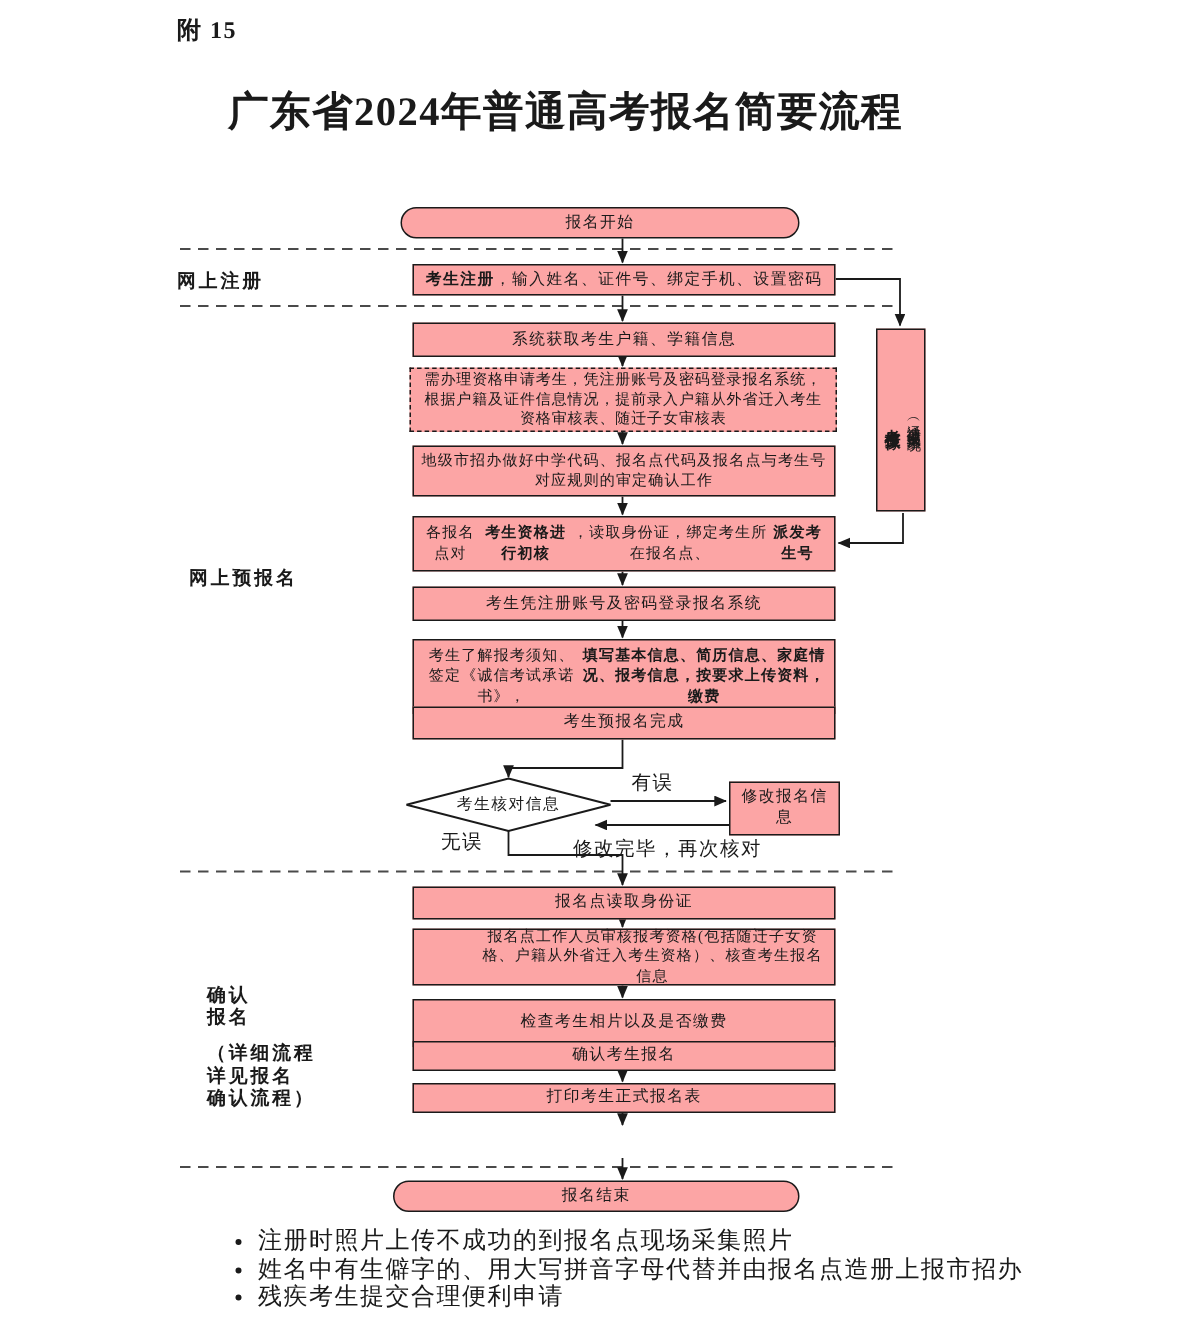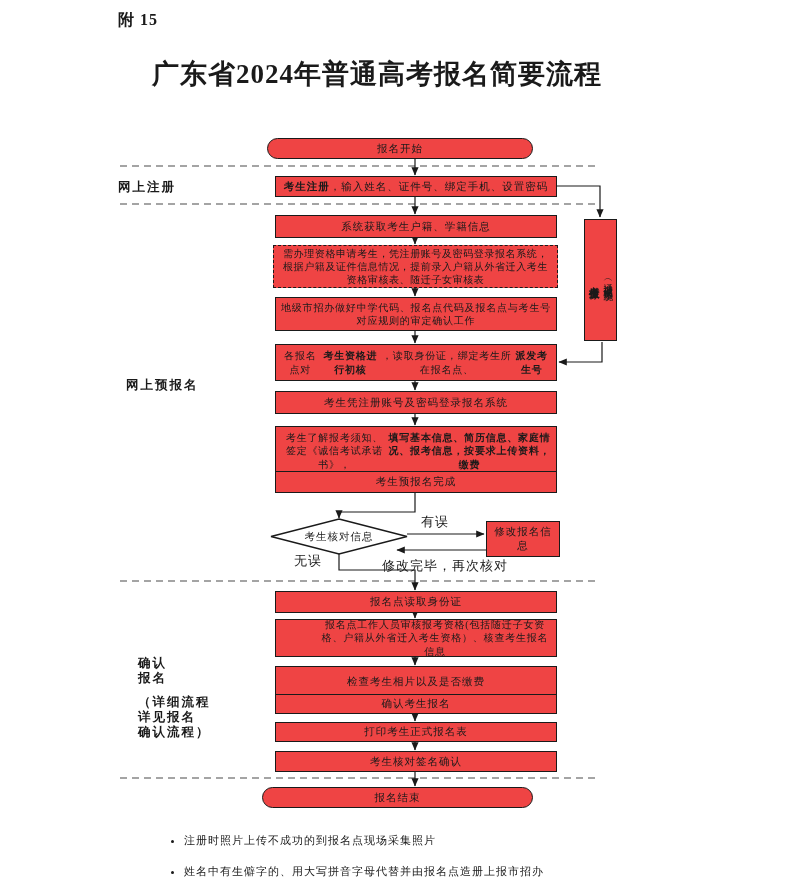--- a/index.html
+++ b/index.html
@@ -1,21 +1,21 @@
 <!DOCTYPE html>
 <html><head>
 <meta charset="utf-8">
 <style>
   html,body{margin:0;padding:0;background:#fff;}
   body{font-family:"Liberation Serif","DejaVu Serif",serif;color:#1a1a1a;}
   #page{position:relative;width:794px;height:889px;background:#fff;overflow:hidden;}
   #attach{position:absolute;left:118px;top:10px;font-size:16px;font-weight:bold;letter-spacing:1px;}
   #title{position:absolute;left:132px;top:56px;width:490px;text-align:center;font-size:27px;font-weight:bold;letter-spacing:1px;}
   svg.layer{position:absolute;left:0;top:0;z-index:1;}
-  .node{position:absolute;z-index:2;box-sizing:border-box;background:#ef4444;border:1.4px solid #1a1a1a;
+  .node{position:absolute;z-index:2;box-sizing:border-box;background:#fca5a5;border:1.4px solid #1a1a1a;
         display:flex;align-items:center;justify-content:center;text-align:center;
         font-size:10.5px;line-height:1.32;letter-spacing:1px;padding:1px 5px;}
   .terminator{border-radius:11px;}
   .dashedbox{border-style:dashed;}
   .plain{border:none;background:transparent;padding:0;z-index:3;}
   
   #n-start{left:267px;top:138px;width:266px;height:21px;}
   #n-register{left:275px;top:176px;width:282px;height:21px;}
   #n-sysinfo{left:275px;top:215px;width:282px;height:23px;}
   #n-qualify{left:273px;top:245px;width:285px;height:43px;font-size:10px;letter-spacing:.6px;}
@@ -40,21 +40,21 @@
   .seclabel{position:absolute;z-index:2;font-weight:bold;font-size:12.5px;letter-spacing:2px;text-align:left;}
   #sec-register{left:118px;top:179px;width:112px;}
   #sec-prereg{left:126px;top:377px;width:128px;}
   #sec-confirm{left:138px;top:656px;width:116px;line-height:15px;}
   #sec-confirm .gap{height:9px;}
   .edgelabel{position:absolute;z-index:3;font-size:13px;letter-spacing:1px;text-align:center;}
   #lbl-haserror{left:405px;top:513px;width:60px;}
   #lbl-noerror{left:285px;top:552px;width:46px;}
   #lbl-modifydone{left:375px;top:557px;width:140px;}
   #footnotes{position:absolute;left:130px;top:817px;z-index:2;margin:0;padding-left:38px;width:520px;}
-  #footnotes li{font-size:11px;line-height:14.5px;letter-spacing:1px;margin:16px;}
+  #footnotes li{font-size:16px;line-height:14.5px;letter-spacing:1px;margin:4px;}
   b{font-weight:bold;}
 </style>
 </head>
 <body>
 
 <div id="page">
 
   <div id="attach">附 15</div>
   <div id="title">广东省2024年普通高考报名简要流程</div>
 
@@ -129,21 +129,20 @@
       <b>填写基本信息、简历信息、家庭情况、报考信息，按要求上传资料，缴费</b>
     </div>
   <div class="node" id="n-predone">考生预报名完成</div>
   <div class="node plain" id="n-diamondtext">考生核对信息</div>
   <div class="node" id="n-modify">修改报名信息</div>
   <div class="node" id="n-readid">报名点读取身份证</div>
   <div class="node" id="n-siteaudit">报名点工作人员审核报考资格(包括随迁子女资格、户籍从外省迁入考生资格）、核查考生报名信息</div>
   <div class="node" id="n-photo">检查考生相片以及是否缴费</div>
   <div class="node" id="n-confirmreg">确认考生报名</div>
   <div class="node" id="n-print">打印考生正式报名表</div>
-  <div class="node" id="n-sign">考生核对签名确认</div>
   <div class="node terminator" id="n-end">报名结束</div>
 
   <div class="node" id="n-camera">
     <span class="vtxt cam-main">考生摄像</span>
     <span class="vtxt cam-note">（通过微信或报名系统）</span>
   </div>
 
   <div class="edgelabel" id="lbl-haserror">有误</div>
   <div class="edgelabel" id="lbl-noerror">无误</div>
   <div class="edgelabel" id="lbl-modifydone">修改完毕，再次核对</div>

